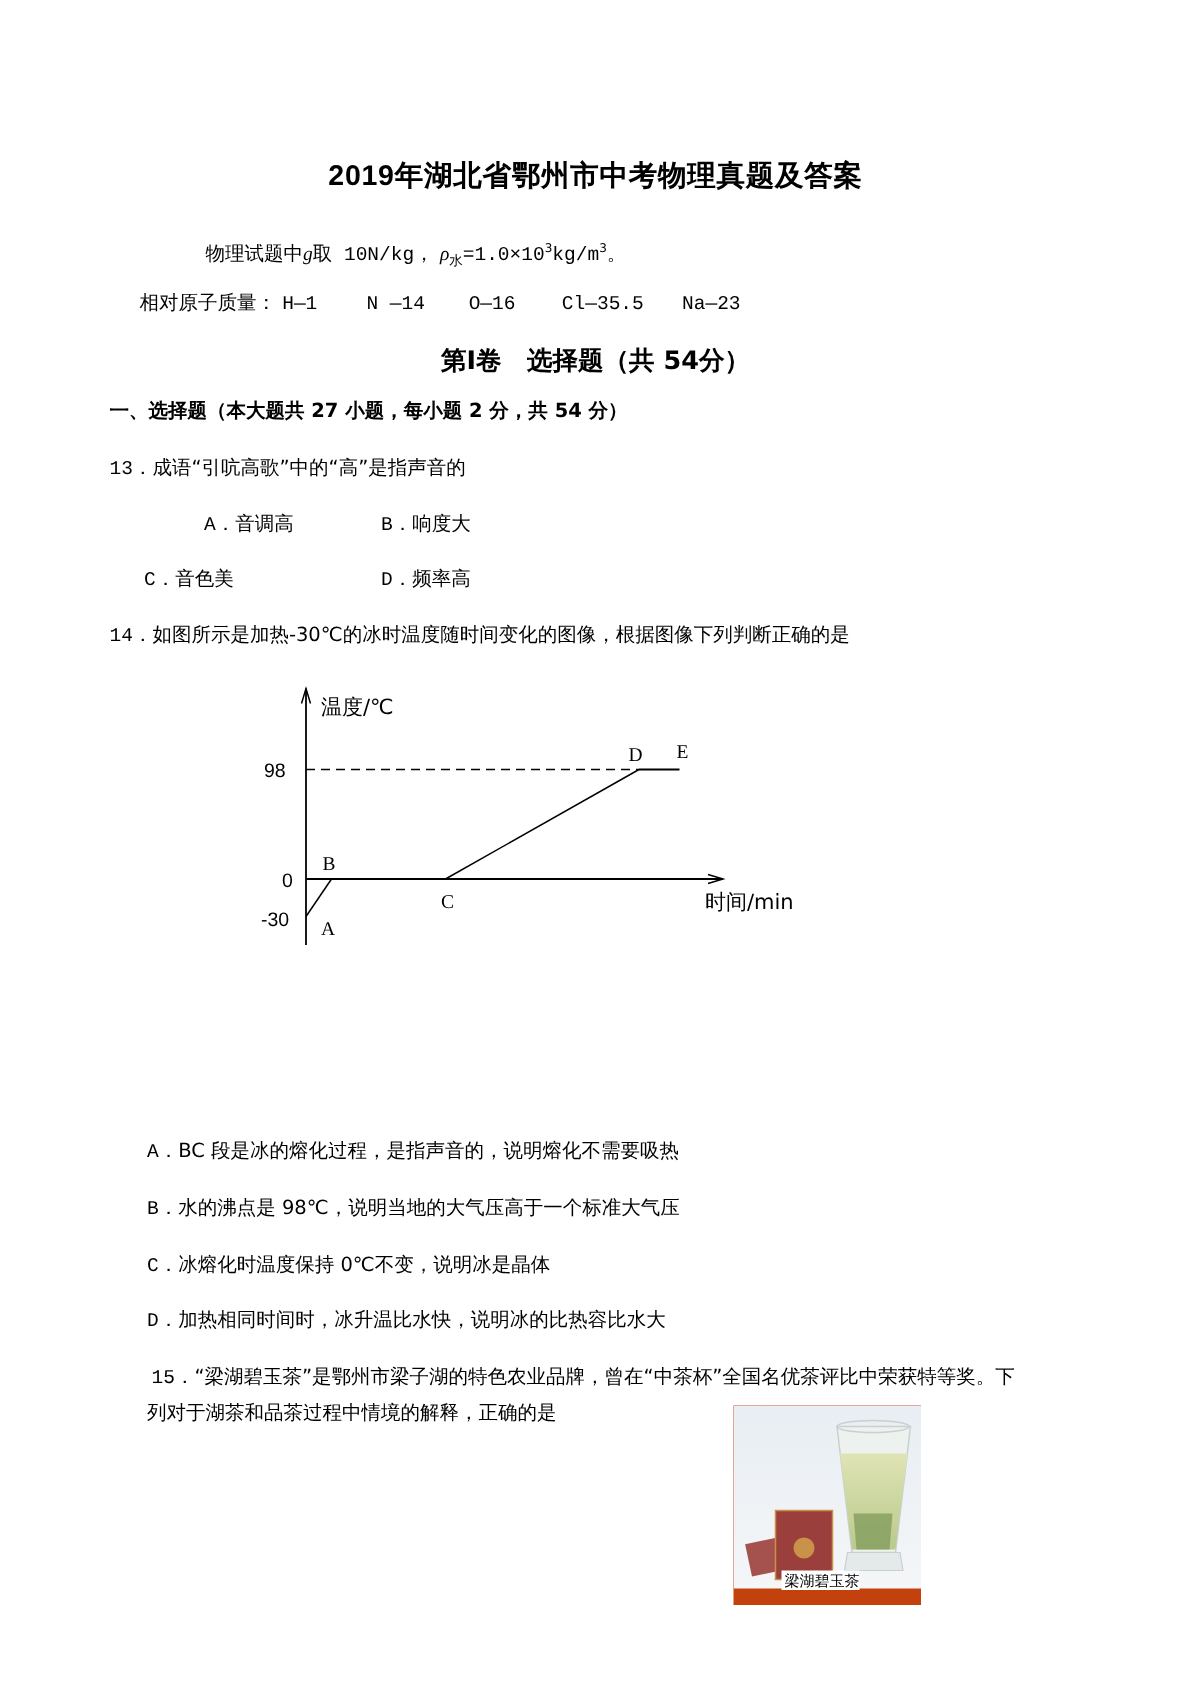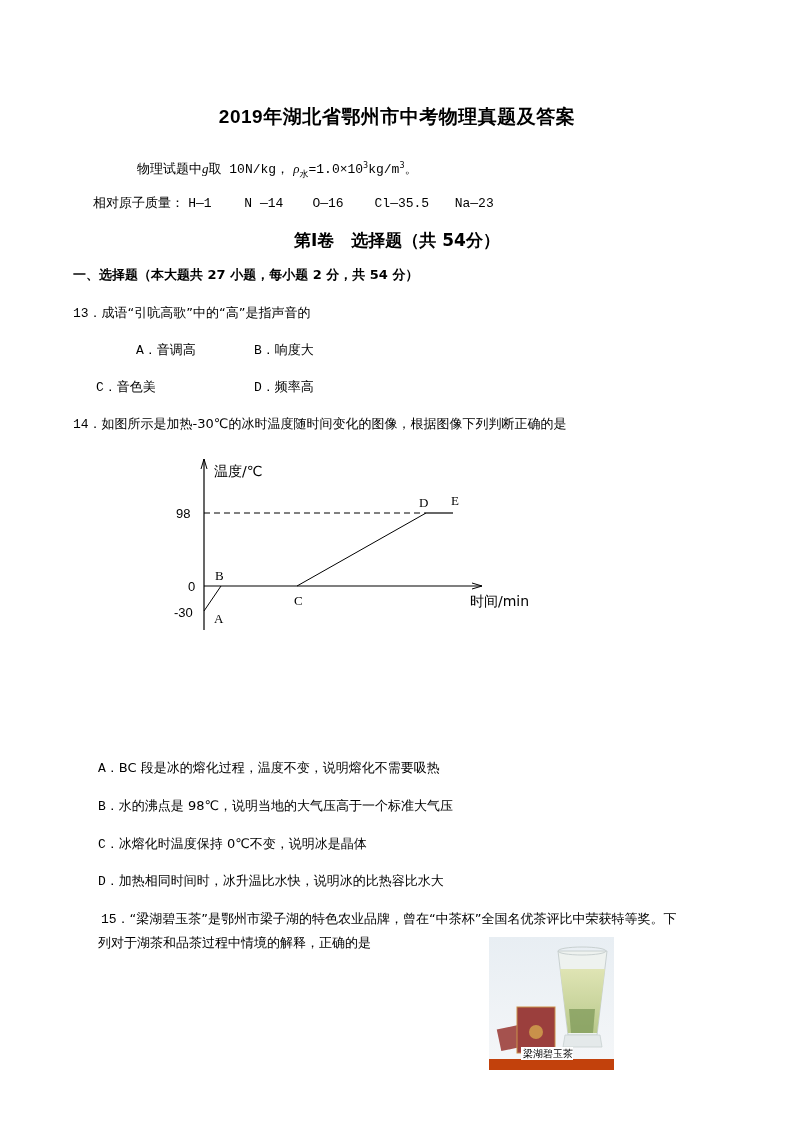--- a/index.html
+++ b/index.html
@@ -92,21 +92,21 @@
   <text x="300" y="151" font-size="14" font-family="DejaVu Sans, sans-serif">时间/min</text>
 
   <text x="45" y="125" font-size="13" font-family="Liberation Serif, serif">B</text>
   <text x="44" y="168" font-size="13" font-family="Liberation Serif, serif">A</text>
   <text x="124" y="150" font-size="13" font-family="Liberation Serif, serif">C</text>
   <text x="249" y="52" font-size="13" font-family="Liberation Serif, serif">D</text>
   <text x="281" y="50" font-size="13" font-family="Liberation Serif, serif">E</text>
 </svg>
 
 <div class="abs txt" style="left:98px; top:759px;">
-  <span class="mono">A．</span><span>BC 段是冰的熔化过程，温度不变，说明熔化不需要吸热</span>
+  <span class="mono">A．</span><span>BC 段是冰的熔化过程，是指声音的，说明熔化不需要吸热</span>
 </div>
 <div class="abs txt" style="left:98px; top:797px;">
   <span class="mono">B．</span><span>水的沸点是 98℃，说明当地的大气压高于一个标准大气压</span>
 </div>
 <div class="abs txt" style="left:98px; top:835px;">
   <span class="mono">C．</span><span>冰熔化时温度保持 0℃不变，说明冰是晶体</span>
 </div>
 <div class="abs txt" style="left:98px; top:872px;">
   <span class="mono">D．</span><span>加热相同时间时，冰升温比水快，说明冰的比热容比水大</span>
 </div>

